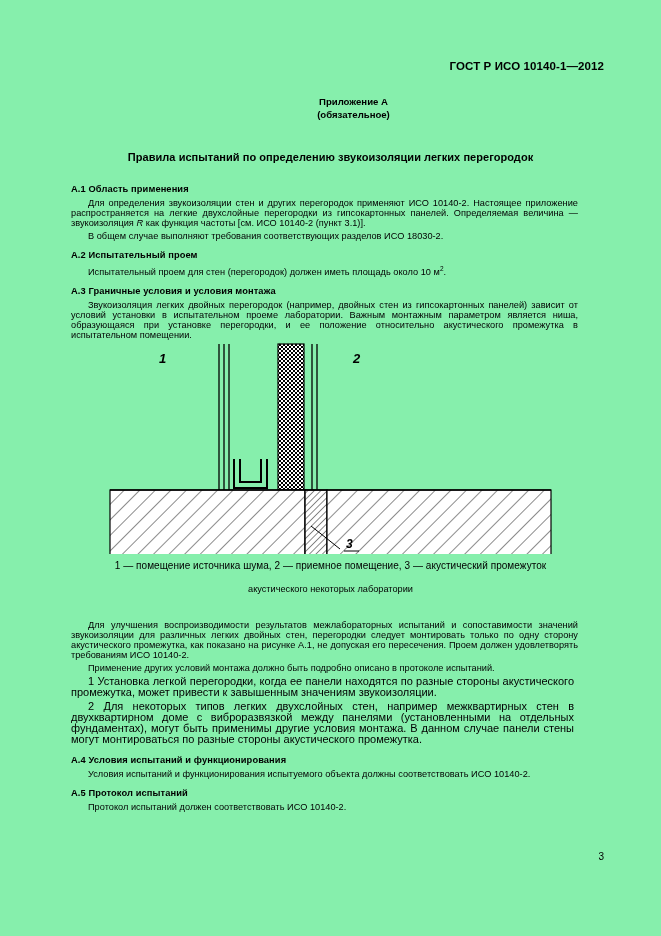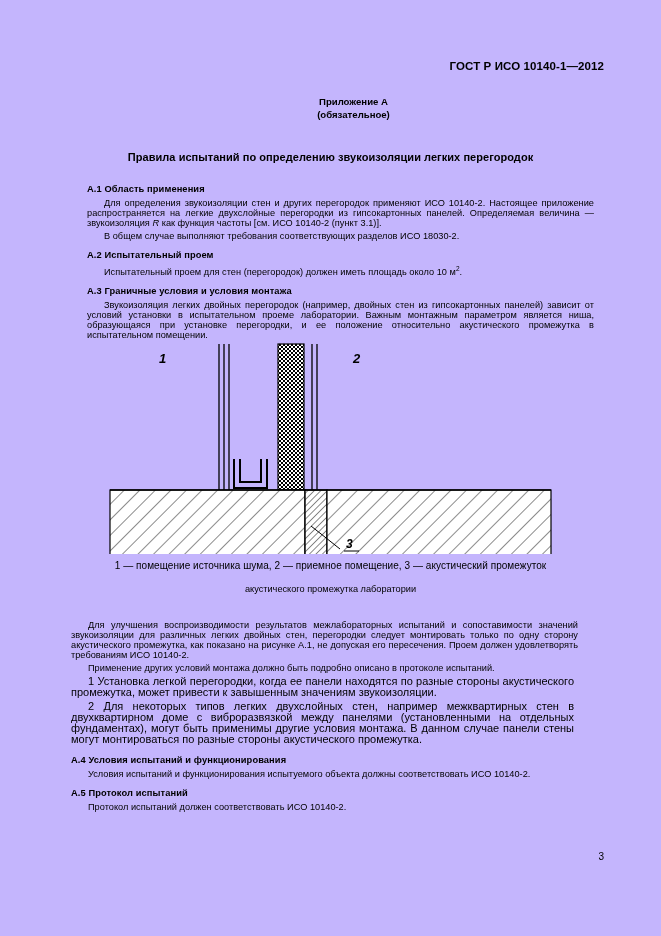--- a/index.html
+++ b/index.html
@@ -7,21 +7,21 @@
     width:661px;height:936px;
     background:#ffffff;
     font-family:"Liberation Sans", sans-serif;
     color:#000;
     position:relative;
     overflow:hidden;
   }
   .page{
     position:absolute;
     left:0;top:0;width:661px;height:936px;
-    background:#c4b5fd;
+    background:#86efac;
   }
 
   
   .doc-header{
     position:absolute;
     right:57px; top:60px;
     font-size:11.5px;
     font-weight:bold;
     letter-spacing:0.1px;
     white-space:nowrap;
@@ -46,21 +46,21 @@
     left:0; top:151px; width:661px;
     text-align:center;
     font-size:11px;
     font-weight:bold;
     letter-spacing:0.05px;
   }
 
   
   .content{
     position:absolute;
-    left:87px; top:184px;
+    left:71px; top:184px;
     width:519px;
   }
   .sec-head{
     font-size:9.3px;
     font-weight:bold;
     margin:0 0 4px 0;
     letter-spacing:0.1px;
   }
   .sec-head.spaced{margin-top:9px;}
   p.body{
@@ -201,21 +201,21 @@
       <g>
         <line x1="220" y1="190" x2="249" y2="213" stroke="#000" stroke-width="1"></line>
         <line x1="253" y1="215" x2="268" y2="215" stroke="#000" stroke-width="1"></line>
       </g>
       <text x="255" y="212" font-family="Liberation Sans, sans-serif" font-size="12" font-style="italic" font-weight="bold" fill="#000">3</text>
     </svg>
 
     <div class="fig-legend">1 — помещение источника шума, 2 — приемное помещение, 3 — акустический промежуток</div>
 
     <div class="fig-caption">
-      <div>акустического промежутка лаборатории</div>
+      <div>акустического некоторых лаборатории</div>
     </div>
   </div>
 
   <div class="content-lower">
     <p class="body ind">Для улучшения воспроизводимости результатов межлабораторных испытаний и сопоставимости значений звукоизоляции для различных легких двойных стен, перегородки следует монтировать только по одну сторону акустического промежутка, как показано на рисунке А.1, не допуская его пересечения. Проем должен удовлетворять требованиям ИСО 10140-2.</p>
     <p class="body ind">Применение других условий монтажа должно быть подробно описано в протоколе испытаний.</p>
 
     <p class="note-item">1 Установка легкой перегородки, когда ее панели находятся по разные стороны акустического промежутка, может привести к завышенным значениям звукоизоляции.</p>
     <p class="note-item">2 Для некоторых типов легких двухслойных стен, например межквартирных стен в двухквартирном доме с вибро­развязкой между панелями (установленными на отдельных фундаментах), могут быть применимы другие условия монтажа. В данном случае панели стены могут монтироваться по разные стороны акустического промежутка.</p>
 

